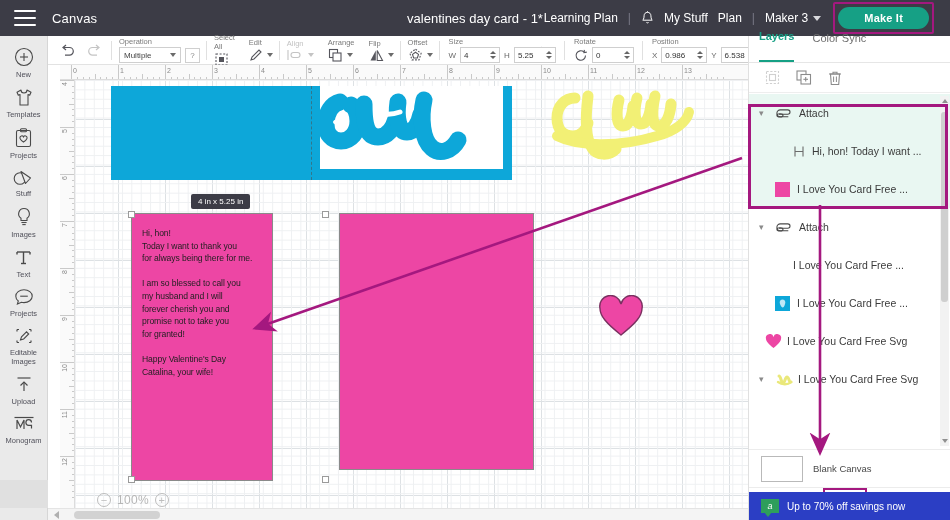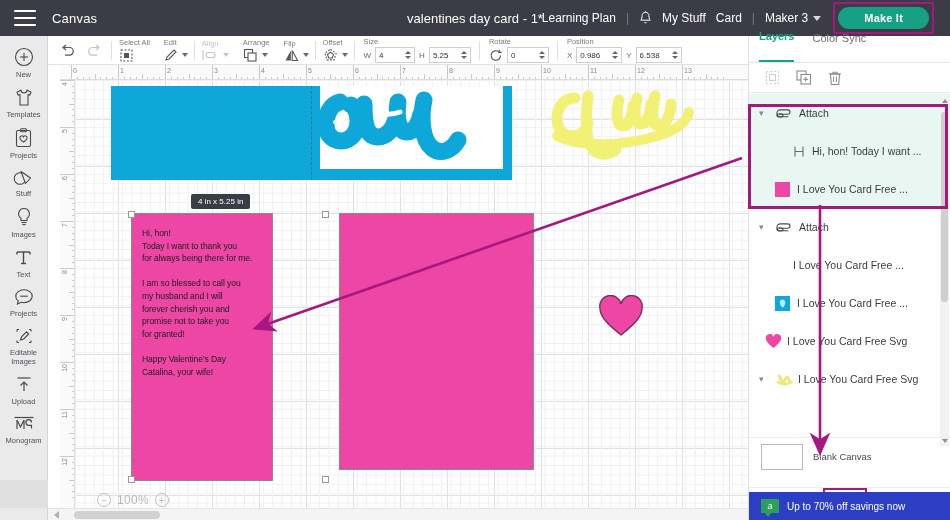--- a/index.html
+++ b/index.html
@@ -274,21 +274,21 @@
     background: #cfcfcf; border-radius: 3px;
   }
   .lyr-scroll .ar {
     position: absolute; left: 2px; width: 0; height: 0;
     border-left: 3px solid transparent; border-right: 3px solid transparent;
   }
   .lyr-scroll .ar.up { top: 3px; border-bottom: 4px solid #909090; }
   .lyr-scroll .ar.dn { bottom: 3px; border-top: 4px solid #909090; }
 
   .canvas-swatch-row {
-    position: absolute; left: 0; top: 401px; width: 202px; height: 38px;
+    position: absolute; left: 0; top: 413px; width: 202px; height: 38px;
     display: flex; align-items: center; gap: 10px; padding-left: 12px;
     border-top: 1px solid #ececec;
   }
   .canvas-swatch {
     width: 42px; height: 26px; background: #ffffff; border: 1px solid #b9b9b9;
   }
   .canvas-swatch-lbl { font-size: 9.5px; color: #4a4a4a; }
 
   .bool-bar {
     position: absolute; left: 0; top: 451px; width: 202px; height: 42px;
@@ -344,21 +344,21 @@
       <span class="top-link">Learning Plan</span>
       <span class="sep">|</span>
       <span class="bell">
         <svg width="13" height="15" viewBox="0 0 13 15">
             <path d="M6.5 1.3c-2 0-3.4 1.5-3.4 3.4 0 3.4-1.3 4.5-1.3 4.5h9.4s-1.3-1.1-1.3-4.5c0-1.9-1.4-3.4-3.4-3.4z" fill="none" stroke="#fff" stroke-width="1"></path>
             <path d="M5.4 11.2a1.2 1.2 0 0 0 2.2 0" fill="none" stroke="#fff" stroke-width="1"></path>
             <line x1="6.5" y1="0.3" x2="6.5" y2="1.3" stroke="#fff" stroke-width="1"></line>
           </svg>
       </span>
       <span class="top-link">My Stuff</span>
-      <span class="top-link">Card</span>
+      <span class="top-link">Plan</span>
       <span class="sep">|</span>
       <span class="machine">
         <span>Maker 3</span>
         <span class="chev-d"></span>
       </span>
       <span class="makeit-wrap">
         <button class="makeit">Make It</button>
       </span>
     </div>
   </div>
@@ -375,20 +375,30 @@
         </span>
         <span class="tb-ico dim">
           <svg width="15" height="13" viewBox="0 0 15 13">
               <path d="M11 3.5H5.5a3.8 3.8 0 0 0 0 7.6H10" fill="none" stroke="#c4c4c4" stroke-width="1.2"></path>
               <path d="M9 1l3 2.5-3 2.5" fill="none" stroke="#c4c4c4" stroke-width="1.2"></path>
             </svg>
         </span>
       </div>
     </div>
 
+    <div class="tb-group div">
+      <div class="tb-lbl">Operation</div>
+      <div class="tb-row">
+        <div class="sel-op">
+          <span>Multiple</span>
+          <span class="caret"></span>
+        </div>
+        <div class="help-btn">?</div>
+      </div>
+    </div>
 
     <div class="tb-group">
       <div class="tb-lbl">Select All</div>
       <div class="tb-row">
         <span class="tb-ico">
           <svg width="15" height="15" viewBox="0 0 15 15">
               <rect x="2" y="2" width="11" height="11" fill="none" stroke="#55555c" stroke-width="1.1" stroke-dasharray="2 1.6"></rect>
               <rect x="5" y="5" width="5" height="5" fill="#55555c"></rect>
             </svg>
         </span>

